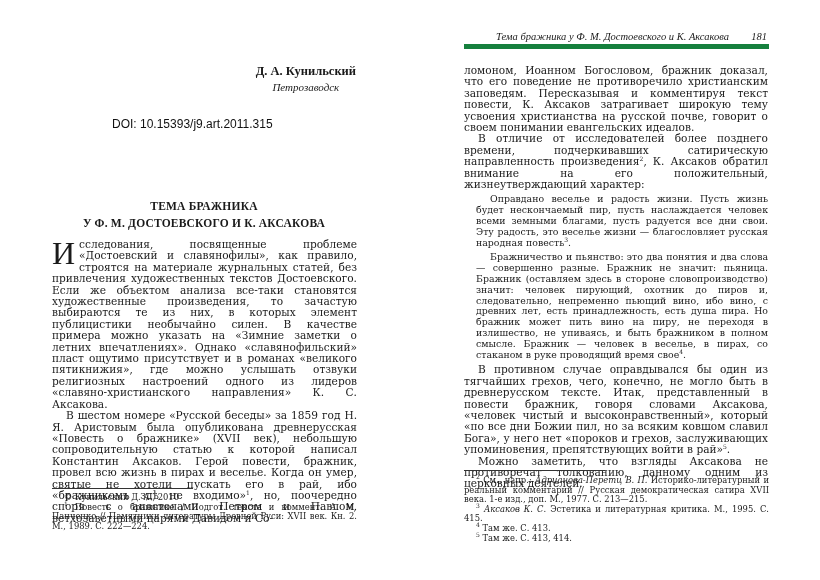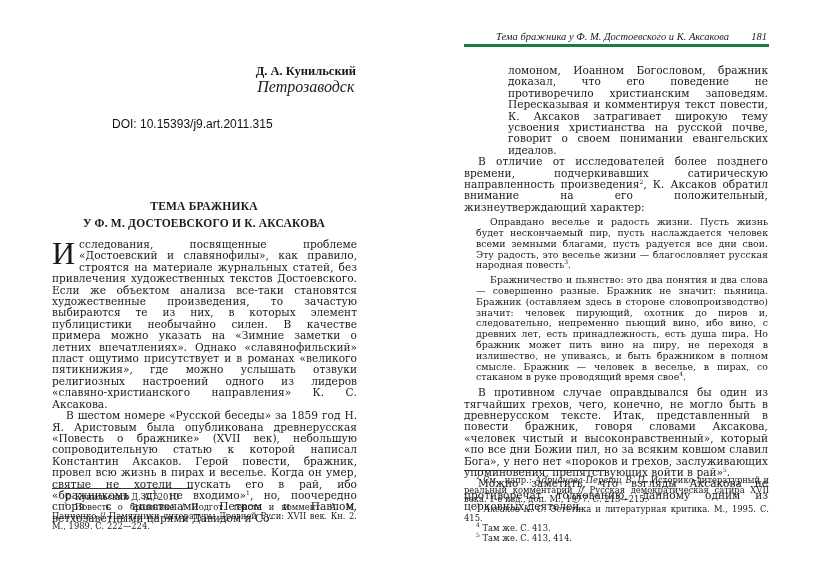--- a/index.html
+++ b/index.html
@@ -7,44 +7,44 @@
     width: 820px; height: 580px; background: #ffffff; position: relative; overflow: hidden;
     font-family: "DejaVu Serif", "Liberation Serif", serif; color: #1a1a1a;
   }
   .page { position: absolute; top: 0; height: 580px; }
   .page-left { left: 0; width: 410px; }
   .page-right { left: 410px; width: 410px; }
 
   
   .author-block { position: absolute; right: 54px; top: 63px; text-align: center; }
   .author-name { font-family: "Liberation Serif", serif; font-weight: bold; font-size: 12.5px; line-height: 16px; }
-  .author-city { font-family: "Liberation Serif", serif; font-style: italic; font-size: 16px; line-height: 16px; }
+  .author-city { font-family: "Liberation Serif", serif; font-style: italic; font-size: 11px; line-height: 16px; }
   .doi { position: absolute; left: 100px; top: 117px; font-family: "Liberation Sans", sans-serif; font-size: 12px; color: #111; margin-left: 12px; }
   .title-block { position: absolute; left: 52px; width: 304px; top: 174px; text-align: center; margin-top: 24px; }
   .title-line { font-family: "Liberation Serif", serif; font-weight: bold; font-size: 11.5px; line-height: 17px; letter-spacing: 0.2px; }
 
   .col { position: absolute; font-size: 10.6px; line-height: 11.4px; text-align: justify; }
   .col-left { left: 52px; width: 305px; top: 239px; }
   .col-right { left: 54px; width: 304px; top: 48px; }
   .col p { margin: 0; text-indent: 14px; }
-  .col p.noindent { text-indent: 0; margin-left: 44px; }
+  .col p.noindent { text-indent: 0; }
   .dropcap { float: left; font-family: "Liberation Serif", serif; font-size: 32px; line-height: 24px; margin: 2px 4px 0 0; }
   .col p.lead { text-indent: 0; }
 
   .fn-rule { position: absolute; height: 1px; background: #333; }
   .fn-rule-left { left: 52px; top: 488px; width: 141px; }
   .fn-rule-right { left: 54px; top: 470px; width: 141px; }
   .footnotes { position: absolute; font-size: 8.4px; line-height: 9.6px; text-align: justify; }
   .footnotes-left { left: 52px; width: 305px; top: 493px; }
   .footnotes-right { left: 54px; width: 305px; top: 476px; }
   .footnotes p { margin: 0; text-indent: 12px; }
   sup { font-size: 6px; line-height: 0; vertical-align: 4px; }
 
   
-  .running-head { position: absolute; left: 54px; width: 305px; top: 28px; height: 16px; border-bottom: 3px solid #15803d; }
+  .running-head { position: absolute; left: 54px; width: 305px; top: 28px; height: 16px; border-bottom: 5px solid #15803d; }
   .rh-title { position: absolute; right: 40px; top: 3px; font-family: "Liberation Serif", serif; font-style: italic; font-size: 10.5px; }
   .rh-page { position: absolute; right: 2px; top: 3px; font-family: "Liberation Serif", serif; font-style: italic; font-size: 10.5px; }
 
   .quote { margin: 4px 0 4px 12px; font-size: 9.4px; line-height: 10.8px; text-align: justify; }
   .quote p { margin: 0; text-indent: 14px; }
   .col-right .rbody { position: absolute; top: 17px; left: 0; width: 304px; }
   em.i { font-style: italic; }
 </style>
 </head>
 <body>

